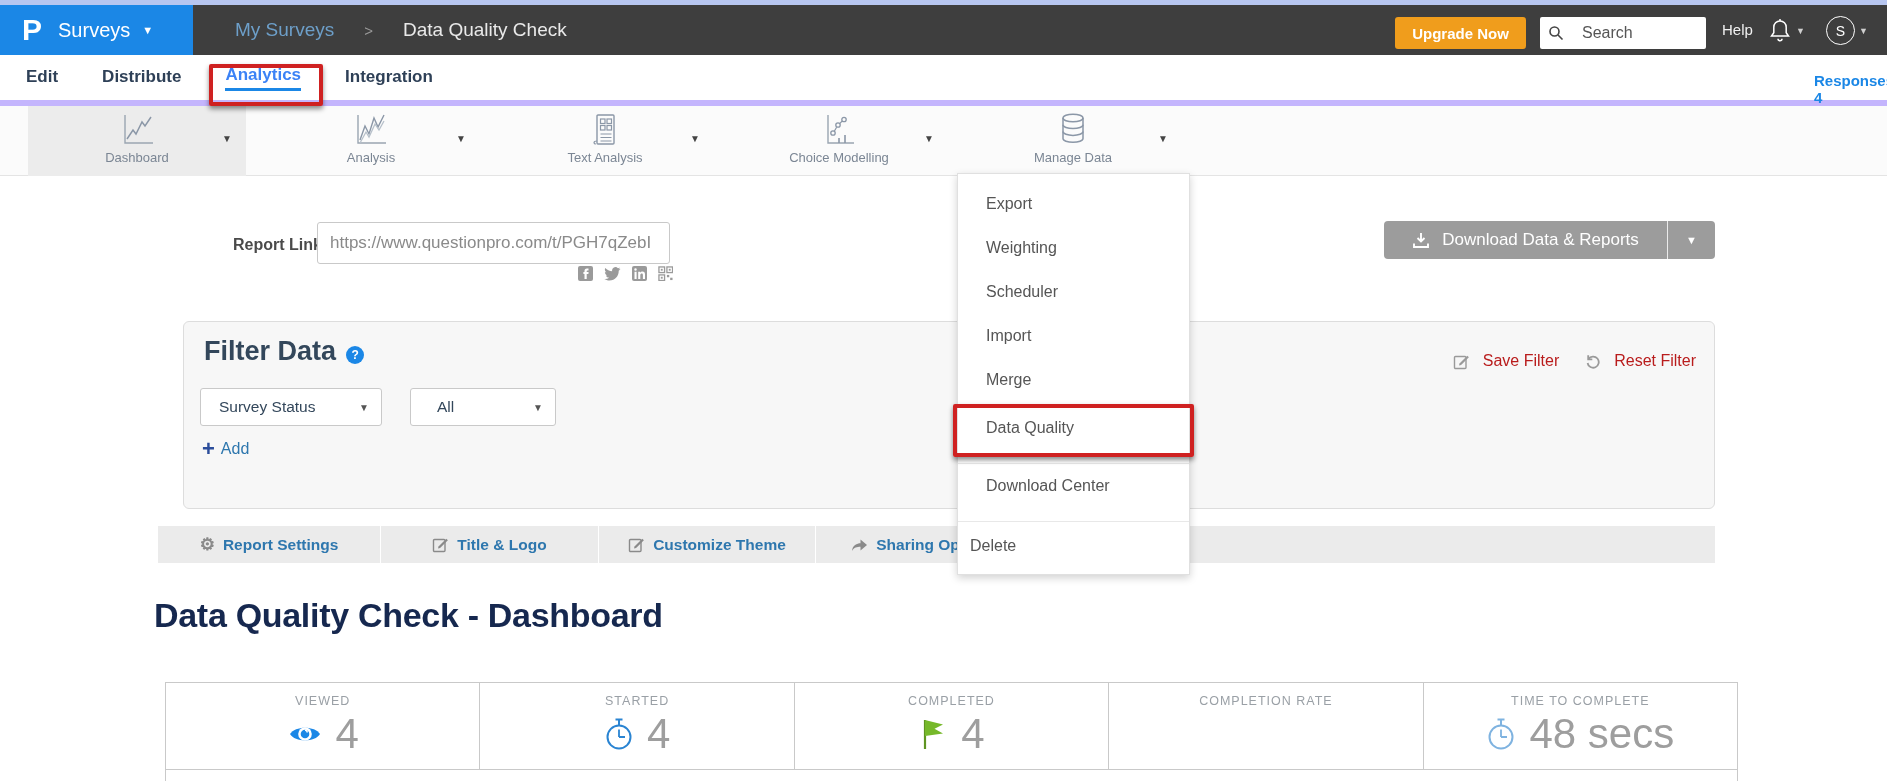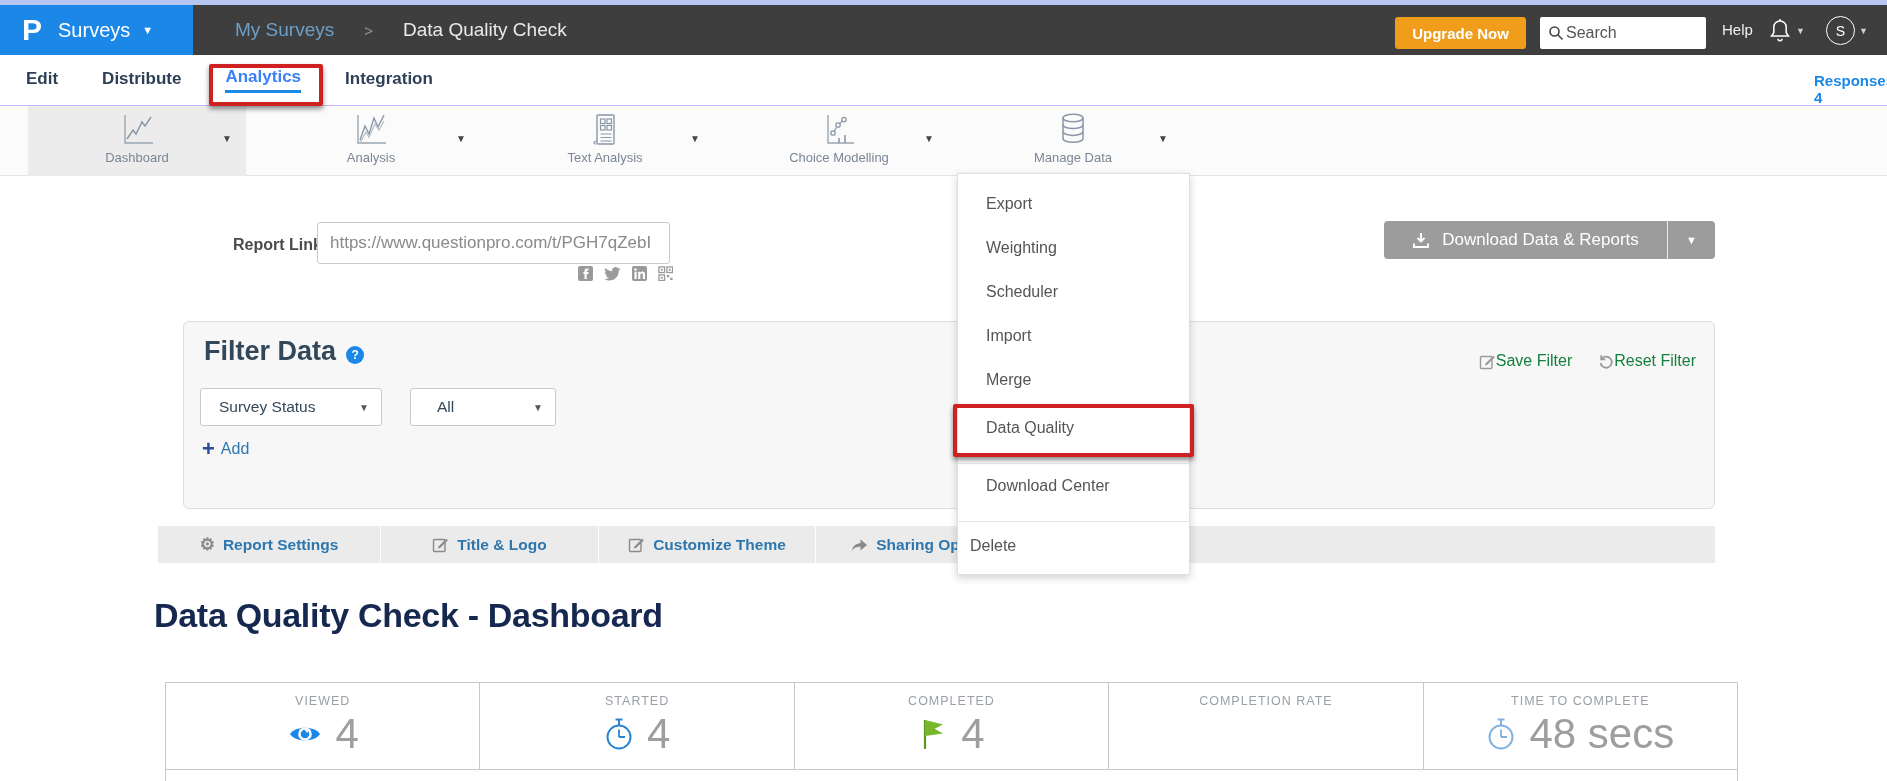--- a/index.html
+++ b/index.html
@@ -17,34 +17,34 @@
   .breadcrumb { position:absolute; left:235px; top:0; height:50px; display:flex; align-items:center; gap:30px; }
   .bc-parent { color:#6d9fc9; font-size:19px; cursor:pointer; }
   .bc-sep { color:#9a9a9a; font-size:15px; }
   .bc-current { color:#e9e9e9; font-size:19px; }
   .upgrade-btn { position:absolute; left:1395px; top:12px; width:131px; height:32px; background:#f09d1c;
     border:none; border-radius:3px; color:#fff; font-weight:bold; font-size:15px; cursor:pointer;
     font-family:"Liberation Sans", sans-serif; }
   .search-box { position:absolute; left:1540px; top:12px; width:166px; height:32px; background:#fff;
     border-radius:2px; display:flex; align-items:center; padding:0 8px; }
   .search-box svg { flex:0 0 auto; }
-  .search-input { border:none; outline:none; width:120px; margin-left:2px; font-size:16px; color:#444;
+  .search-input { border:none; outline:none; width:120px; margin-left:18px; font-size:16px; color:#444;
     font-family:"Liberation Sans", sans-serif; background:transparent; }
   .search-input::placeholder { color:#555; opacity:1; }
   .help-label { position:absolute; left:1722px; top:16px; color:#f0f0f0; font-size:15px; cursor:pointer; }
   .bell-wrap { position:absolute; left:1768px; top:12px; display:flex; align-items:center; cursor:pointer; }
   .bell-caret { color:#cfcfcf; font-size:9px; margin-left:4px; }
   .avatar-wrap { position:absolute; left:1826px; top:11px; display:flex; align-items:center; cursor:pointer; }
   .avatar-circle { width:29px; height:29px; border:1.5px solid #fff; border-radius:50%; color:#fff;
     font-size:14px; display:flex; align-items:center; justify-content:center; }
   .avatar-caret { color:#cfcfcf; font-size:9px; margin-left:4px; }
 
   
   .tabbar { position:absolute; left:0; top:55px; width:1887px; height:51px; background:#fff;
-    border-bottom:1px solid #c4b5fd; display:flex; align-items:center; padding-left:26px; gap:44px; }
+    border-bottom:6px solid #c4b5fd; display:flex; align-items:center; padding-left:26px; gap:44px; }
   .tab { font-size:17px; color:#2e4057; font-weight:bold; cursor:pointer; padding-bottom:2px; }
   .tab.active { color:#3b82f6; border-bottom:3px solid #1b87e6; padding-bottom:3px; }
   .responses { position:absolute; left:1782px; top:17px; font-size:15px; color:#1b87e6; font-weight:bold;margin-left:32px; }
 
   
   .an-toolbar { position:absolute; left:0; top:106px; width:1887px; height:70px; background:#fbfbfb;
     border-bottom:1px solid #e4e4e4; display:flex; padding-left:28px; }
   .an-item { position:relative; width:218px; height:70px; margin-right:16px; text-align:center; cursor:pointer; }
   .an-item.active { background:#ececec; }
   .an-icon { margin-top:4px; height:40px; display:flex; align-items:center; justify-content:center; }
@@ -71,21 +71,21 @@
     justify-content:center; font-size:11px; }
 
   
   .filter-panel { position:absolute; left:183px; top:321px; width:1532px; height:188px; background:#f7f7f7;
     border:1px solid #ddd; border-radius:6px; }
   .filter-title-row { position:absolute; left:20px; top:14px; display:flex; align-items:center; gap:10px; }
   .filter-title { font-size:27px; font-weight:bold; color:#33475b; }
   .help-circle { width:18px; height:18px; border-radius:50%; background:#1b87e6; color:#fff; font-size:12px;
     font-weight:bold; display:flex; align-items:center; justify-content:center; margin-top:6px; cursor:pointer; }
   .filter-actions { position:absolute; right:18px; top:30px; display:flex; gap:26px; align-items:center; }
-  .filter-action { display:flex; align-items:center; gap:0; cursor:pointer; font-size:16px; color:#15803d; }
+  .filter-action { display:flex; align-items:center; gap:13px; cursor:pointer; font-size:16px; color:#b91c1c; }
   .select-box { position:absolute; top:66px; height:38px; background:#fff; border:1px solid #c9c9c9;
     border-radius:3px; display:flex; align-items:center; cursor:pointer; }
   .select-field { left:16px; width:182px; padding-left:18px; }
   .select-value { left:226px; width:146px; padding-left:26px; }
   .select-box .sel-text { font-size:15.5px; color:#33475b; }
   .select-box .sel-caret { position:absolute; right:12px; font-size:10px; color:#555; }
   .add-row { position:absolute; left:18px; top:116px; display:flex; align-items:center; gap:6px; cursor:pointer; }
   .plus-glyph { font-size:22px; font-weight:bold; color:#2b4d9b; line-height:1; }
   .add-label { font-size:16px; color:#2e77ae; }
 

